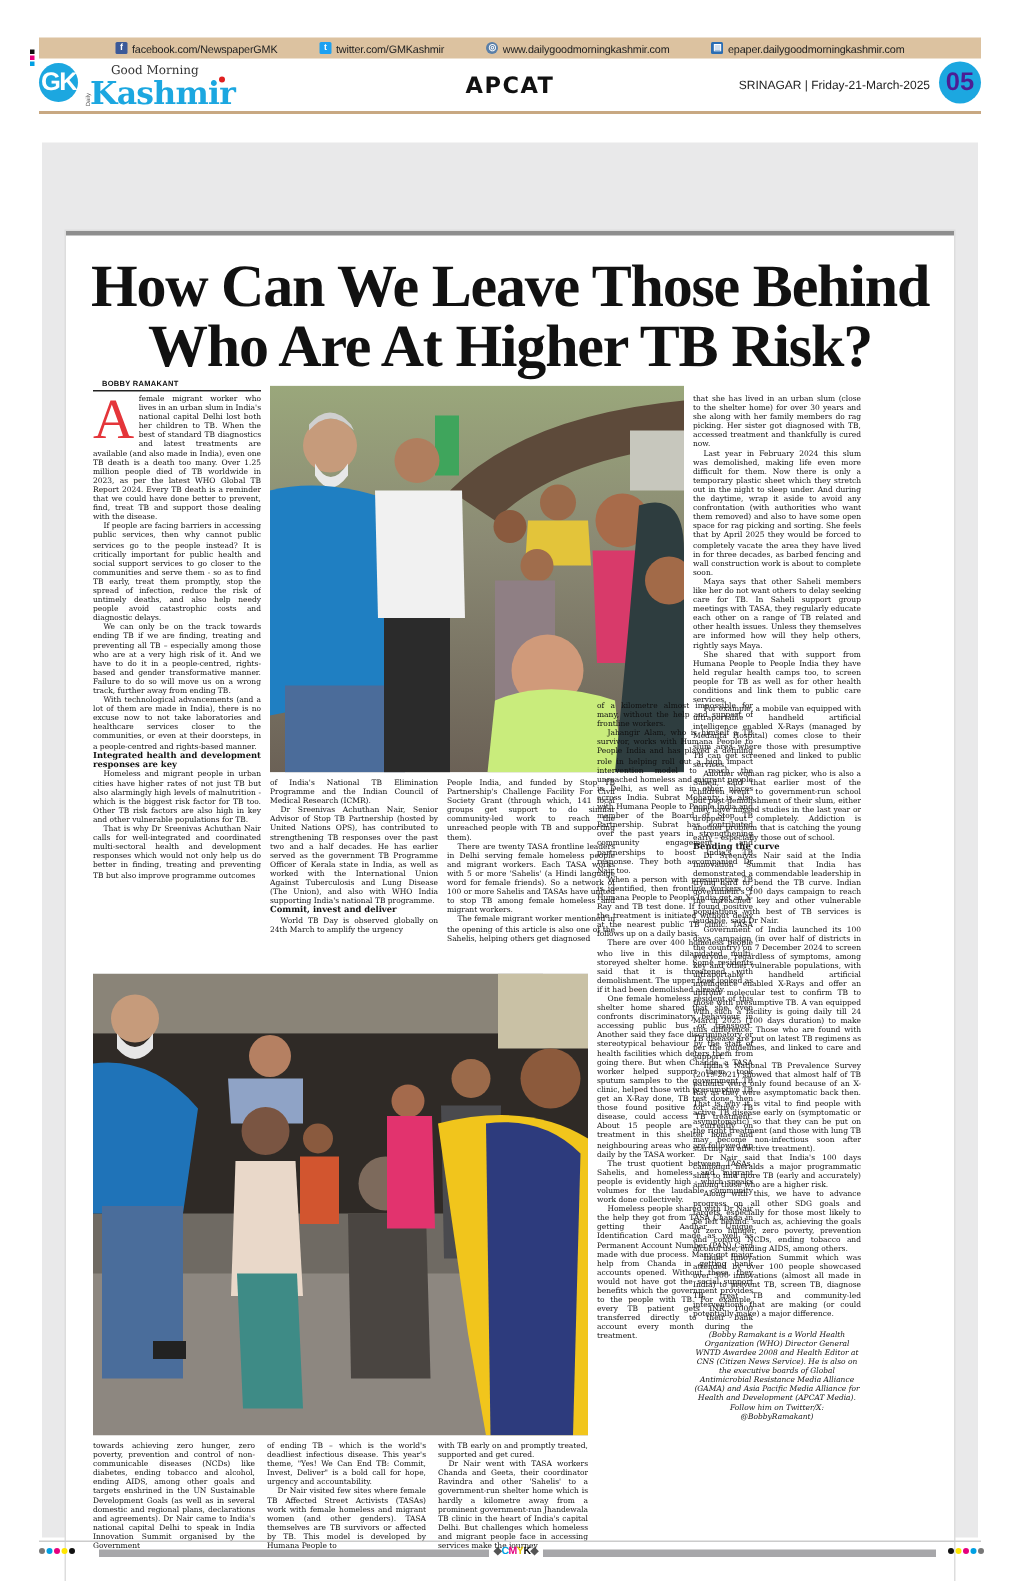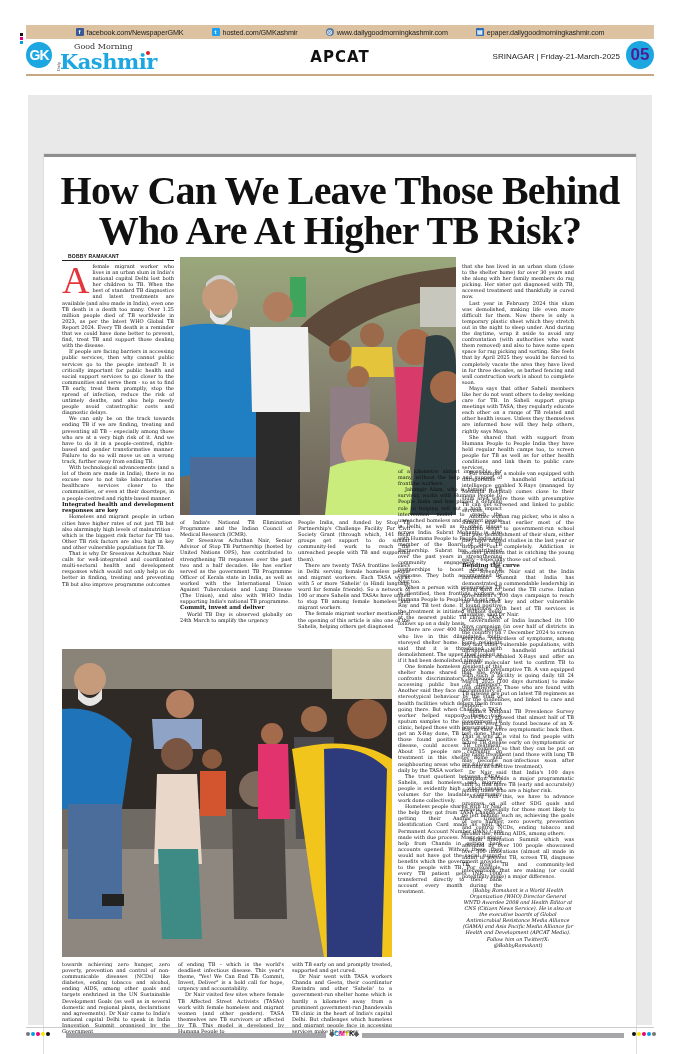--- a/index.html
+++ b/index.html
@@ -3,21 +3,21 @@
 <meta charset="utf-8">
 <style>
   html,body{margin:0;padding:0;background:#ffffff;}
   body{width:680px;height:1054px;position:relative;overflow:hidden;font-family:"DejaVu Serif",serif;color:#111;}
   .reg-top{position:absolute;left:20px;top:33px;width:3px;height:12px;}
   .reg-top span{display:block;width:3px;height:3px;margin-bottom:1px;}
   .social-bar{position:absolute;left:26px;top:25px;width:628px;height:14px;background:#dcc2a0;display:flex;align-items:center;justify-content:center;gap:28px;font-family:"Liberation Sans",sans-serif;font-size:7.2px;color:#222;letter-spacing:-0.1px;}
   .social-item{display:flex;align-items:center;gap:3px;}
   .sicon{display:inline-block;width:8px;height:8px;border-radius:1px;color:#fff;font-size:6px;line-height:8px;text-align:center;font-weight:bold;font-family:"Liberation Sans",sans-serif;}
   .masthead{position:absolute;left:26px;top:40px;width:628px;height:34px;border-bottom:2px solid #c8a882;}
-  .logo-circle{position:absolute;left:0;top:2px;width:26px;height:26px;border-radius:50%;background:#1ca7e0;color:#fff;font-family:"Liberation Sans",sans-serif;font-size:14px;font-weight:bold;line-height:26px;text-align:center;letter-spacing:-1px;}
+  .logo-circle{position:absolute;left:0;top:2px;width:26px;height:26px;border-radius:50%;background:#1ca7e0;color:#fff;font-family:"Liberation Sans",sans-serif;font-size:17px;font-weight:bold;line-height:26px;text-align:center;letter-spacing:-1px;}
   .logo-gm{position:absolute;left:38px;top:2px;font-family:"DejaVu Serif",serif;font-size:8px;color:#333;margin-left:10px;}
   .logo-k{position:absolute;left:34px;top:9px;font-family:"DejaVu Serif",serif;font-size:21px;font-weight:bold;color:#1ca7e0;letter-spacing:-0.5px;}
   .logo-dot{position:absolute;left:120px;top:11px;width:4px;height:4px;border-radius:50%;background:#e02020;}
   .daily-tag{position:absolute;left:30px;top:22px;font-size:4px;color:#555;font-family:"Liberation Sans",sans-serif;writing-mode:vertical-rl;transform:rotate(180deg);}
   .section-title{position:absolute;left:0;width:100%;top:8px;text-align:center;font-family:"DejaVu Sans",sans-serif;font-size:15px;font-weight:bold;letter-spacing:1px;color:#111;}
   .dateline{position:absolute;right:34px;top:12px;font-family:"Liberation Sans",sans-serif;font-size:8px;color:#222;}
   .page-no{position:absolute;right:0;top:1px;width:28px;height:28px;border-radius:50%;background:#1ca7e0;color:#4c1d95;font-family:"Liberation Sans",sans-serif;font-size:17px;font-weight:bold;line-height:28px;text-align:center;}
   .frame{position:absolute;left:28px;top:95px;width:624px;height:930px;background:#e9e9ea;}
   .article{position:absolute;left:44px;top:106px;width:592px;height:905px;background:#fff;border-top:3px solid #8e8e8e;box-shadow:0 0 0 1px #ddd;margin-top:48px;}
   .headline{position:absolute;left:0;top:14px;width:100%;text-align:center;font-family:"Liberation Serif",serif;font-weight:bold;font-size:40px;line-height:40px;letter-spacing:-0.8px;color:#111;}
@@ -47,21 +47,21 @@
     <span style="background:#00a0e3"></span>
 </div>
 
 <div class="social-bar">
   <div class="social-item">
     <span class="sicon" style="background:#3b5998">f</span>
     <span>facebook.com/NewspaperGMK</span>
   </div>
   <div class="social-item">
     <span class="sicon" style="background:#1da1f2">t</span>
-    <span>hosted.com/GMKashmir</span>
+    <span>twitter.com/GMKashmir</span>
   </div>
   <div class="social-item">
     <span class="sicon" style="background:#5a7fa8;border-radius:50%">◎</span>
     <span>www.dailygoodmorningkashmir.com</span>
   </div>
   <div class="social-item">
     <span class="sicon" style="background:#2a6db3">▤</span>
     <span>epaper.dailygoodmorningkashmir.com</span>
   </div>
 </div>

